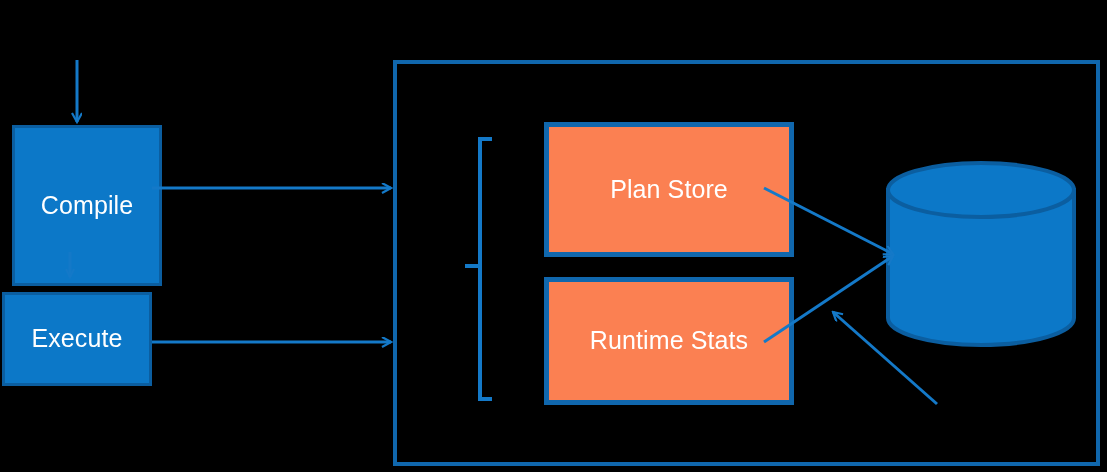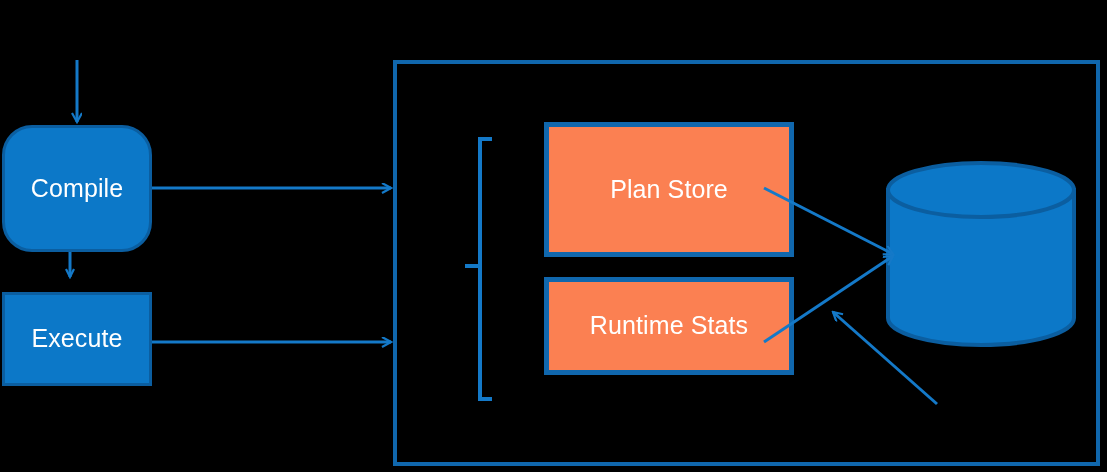--- a/index.html
+++ b/index.html
@@ -63,33 +63,33 @@
     white-space: pre-line;
   }
 </style>
 </head>
 <body>
 
 <div id="canvas">
 
   <div class="container-box" style="left:393px; top:60px; width:707px; height:406px;"></div>
 
-  <div class="node proc-box" style="left:2px; top:125px; width:150px; height:127px;border-radius:30px;">
+  <div class="node proc-box" style="left:12px; top:125px; width:150px; height:161px;">
     <span>Compile</span>
   </div>
 
   <div class="node proc-box" style="left:2px; top:292px; width:150px; height:94px;">
     <span>Execute</span>
   </div>
 
   <div class="node store-box" style="left:512px; top:122px; width:250px; height:135px;">
     <span>Plan Store</span>
   </div>
 
-  <div class="node store-box" style="left:512px; top:277px; width:250px; height:98px;">
+  <div class="node store-box" style="left:512px; top:277px; width:250px; height:128px;">
     <span>Runtime Stats</span>
   </div>
 
   <div class="cyl-label" style="left:888px; top:215px; width:186px; height:80px;">Query Store
 Schema</div>
 
   <svg class="svg-layer" viewBox="0 0 1107 472" xmlns="http://www.w3.org/2000/svg">
     <defs>
       <marker id="arrowOpen" markerWidth="12" markerHeight="12" refX="10" refY="5" orient="auto" markerUnits="userSpaceOnUse">
         <path d="M1,0 L10,5 L1,10" fill="none" stroke="#1479c8" stroke-width="2.2"></path>

